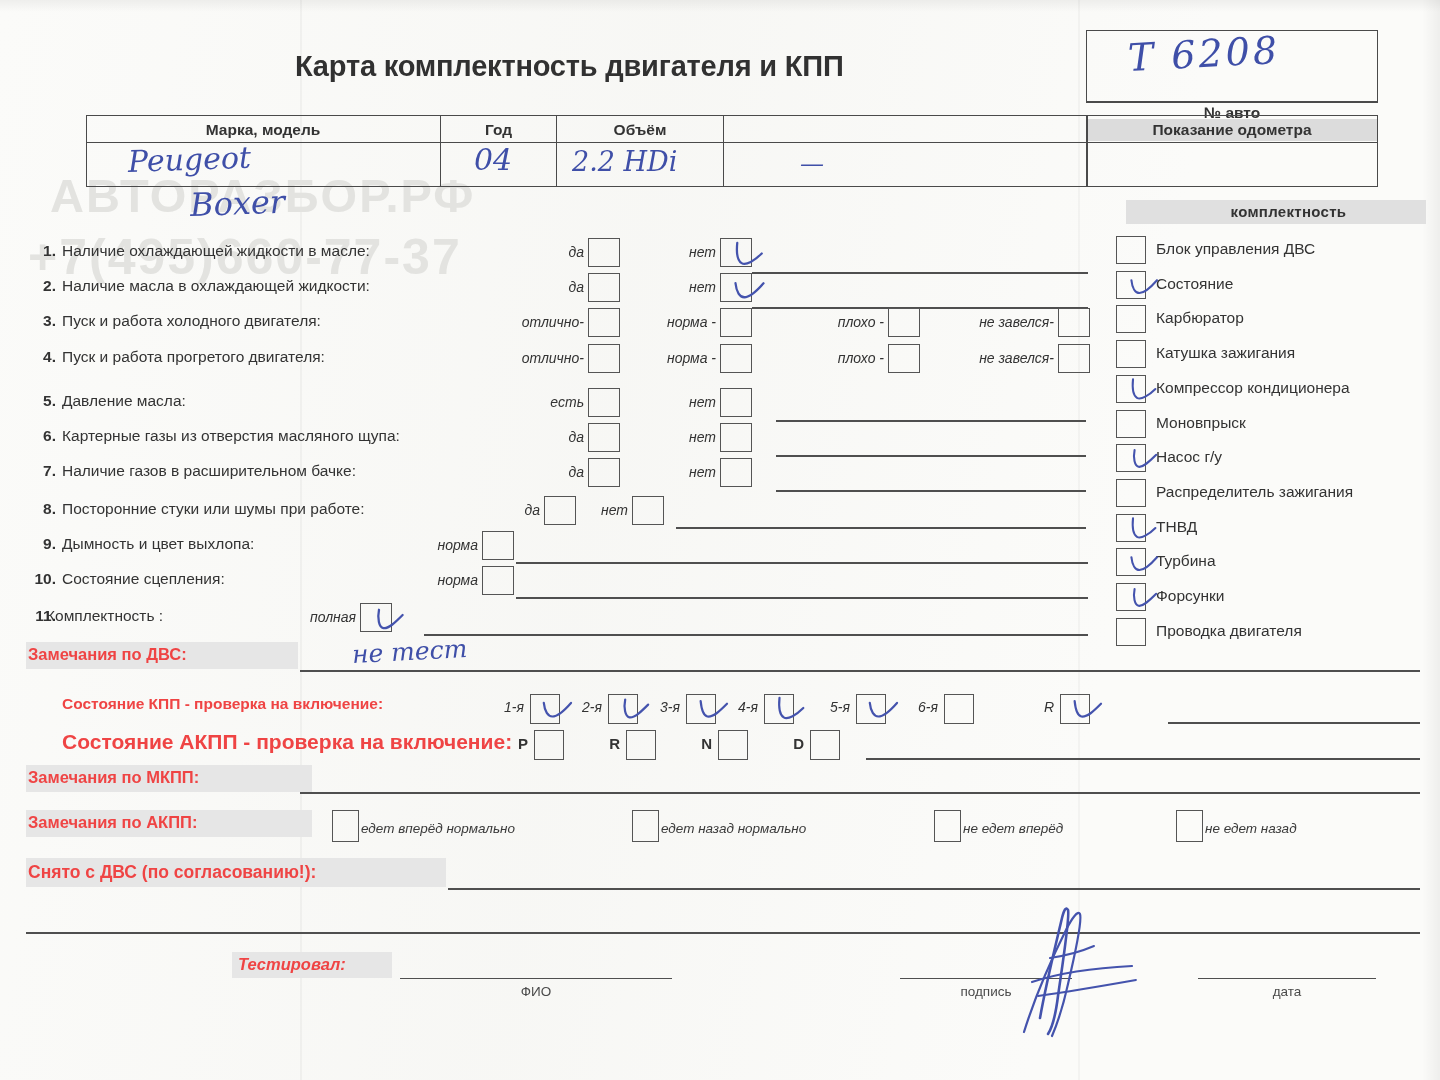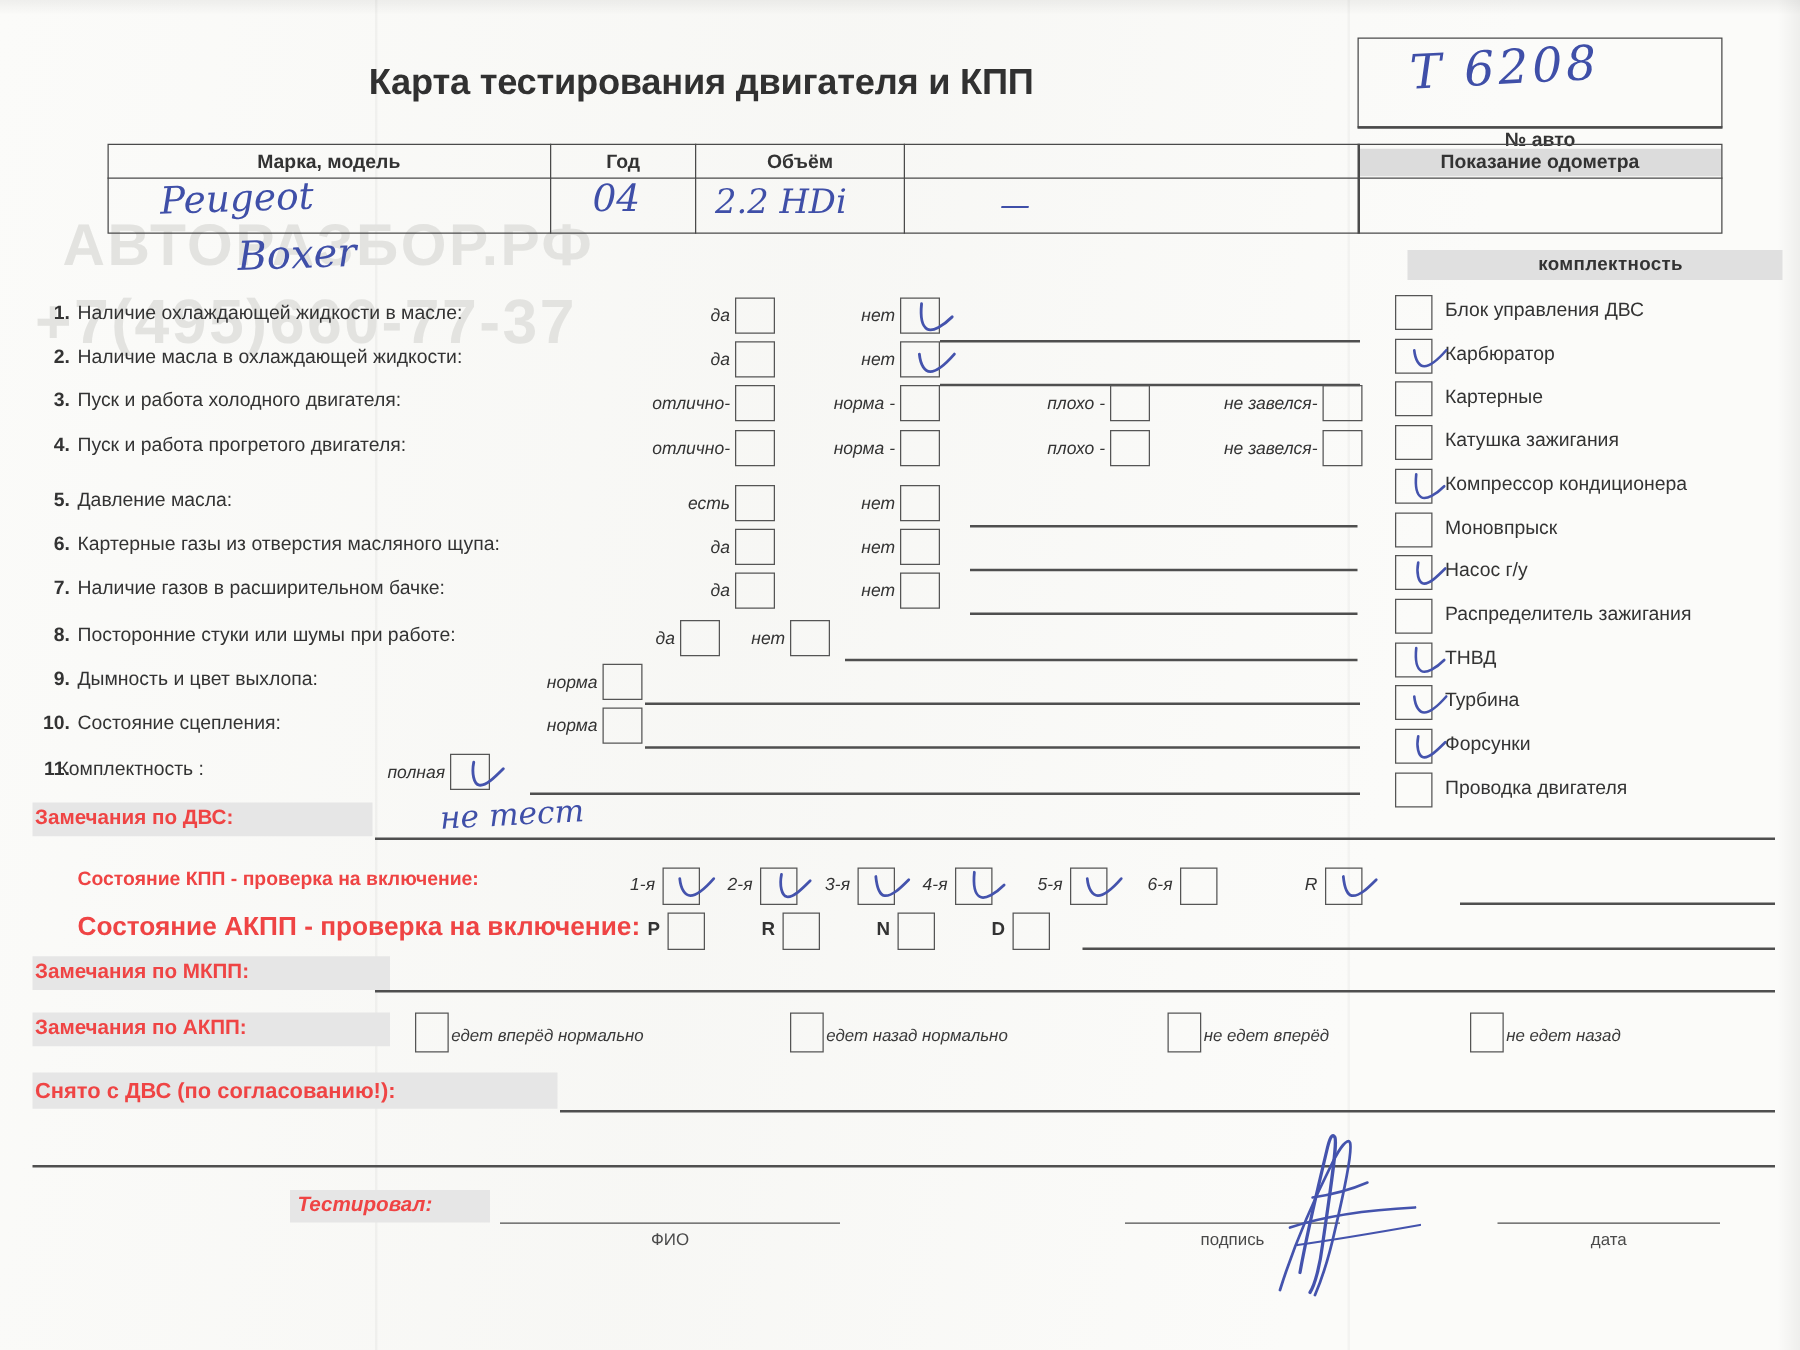--- a/index.html
+++ b/index.html
@@ -104,21 +104,21 @@
 <div class="scanline"></div>
 <div class="scanline2"></div>
 <div class="top-shadow"></div>
 <div class="edge-shadow"></div>
 
 <div class="wm wm1">АВТОРАЗБОР.РФ</div>
 <div class="wm wm2">+7(495)660-77-37</div>
 
 <div class="layer" id="static-layer">
 
-  <div class="title">Карта тестирования двигателя  и КПП</div>
+  <div class="title">Карта комплектность двигателя  и КПП</div>
 
   <div class="tbl" style="left:1086px;top:30px;width:292px;height:72px;"></div>
   <div class="cellline" style="left:1086px;top:101px;width:292px;height:1.6px;"></div>
   <div class="hdr-lbl" style="left:1086px;top:104px;width:292px;">№ авто</div>
   <div class="hw" style="left:1128px;top:36px;font-size:38px;transform:rotate(-3deg);letter-spacing:3px;">T 6208</div>
 
   <div class="shade" style="left:1087px;top:119px;width:290px;height:22px;"></div>
 
   <div class="tbl" style="left:86px;top:115px;width:1292px;height:72px;"></div>
 
@@ -229,26 +229,26 @@
       <div class="box" style="left:360px;top:603px;width:32px;height:29px;"></div>
       <svg class="ink" style="left:362px;top:601px;width:48px;height:35px;" viewBox="0 0 40 40">
         <path d="M12 10 C10 20, 12 30, 17 31 C23 32, 31 24, 39 16" stroke-width="2.6"></path>
       </svg>
       <div class="rule" style="left:424px;top:634px;width:664px;"></div>
     </div>
   <div id="completeness-region">
       <div class="box" style="left:1116px;top:236px;width:30px;height:28px;"></div>
       <div class="kitem" style="left:1156px;top:240px;">Блок управления ДВС</div>
       <div class="box" style="left:1116px;top:271px;width:30px;height:28px;"></div>
-      <div class="kitem" style="left:1156px;top:275px;">Карбюратор</div>
+      <div class="kitem" style="left:1156px;top:275px;">Состояние</div>
       <svg class="ink" style="left:1118px;top:269px;width:46px;height:32px;" viewBox="0 0 40 40">
         <path d="M8 14 C9 24, 13 30, 18 30 C25 30, 33 22, 40 14" stroke-width="2.6"></path>
       </svg>
       <div class="box" style="left:1116px;top:305px;width:30px;height:28px;"></div>
-      <div class="kitem" style="left:1156px;top:309px;">Картерные</div>
+      <div class="kitem" style="left:1156px;top:309px;">Карбюратор</div>
       <div class="box" style="left:1116px;top:340px;width:30px;height:28px;"></div>
       <div class="kitem" style="left:1156px;top:344px;">Катушка зажигания</div>
       <div class="box" style="left:1116px;top:375px;width:30px;height:28px;"></div>
       <div class="kitem" style="left:1156px;top:379px;">Компрессор кондиционера</div>
       <svg class="ink" style="left:1118px;top:373px;width:46px;height:32px;" viewBox="0 0 40 40">
         <path d="M10 8 C9 18, 10 28, 15 31 C20 34, 30 28, 38 20" stroke-width="2.6"></path>
       </svg>
       <div class="box" style="left:1116px;top:410px;width:30px;height:28px;"></div>
       <div class="kitem" style="left:1156px;top:414px;">Моновпрыск</div>
       <div class="box" style="left:1116px;top:444px;width:30px;height:28px;"></div>

